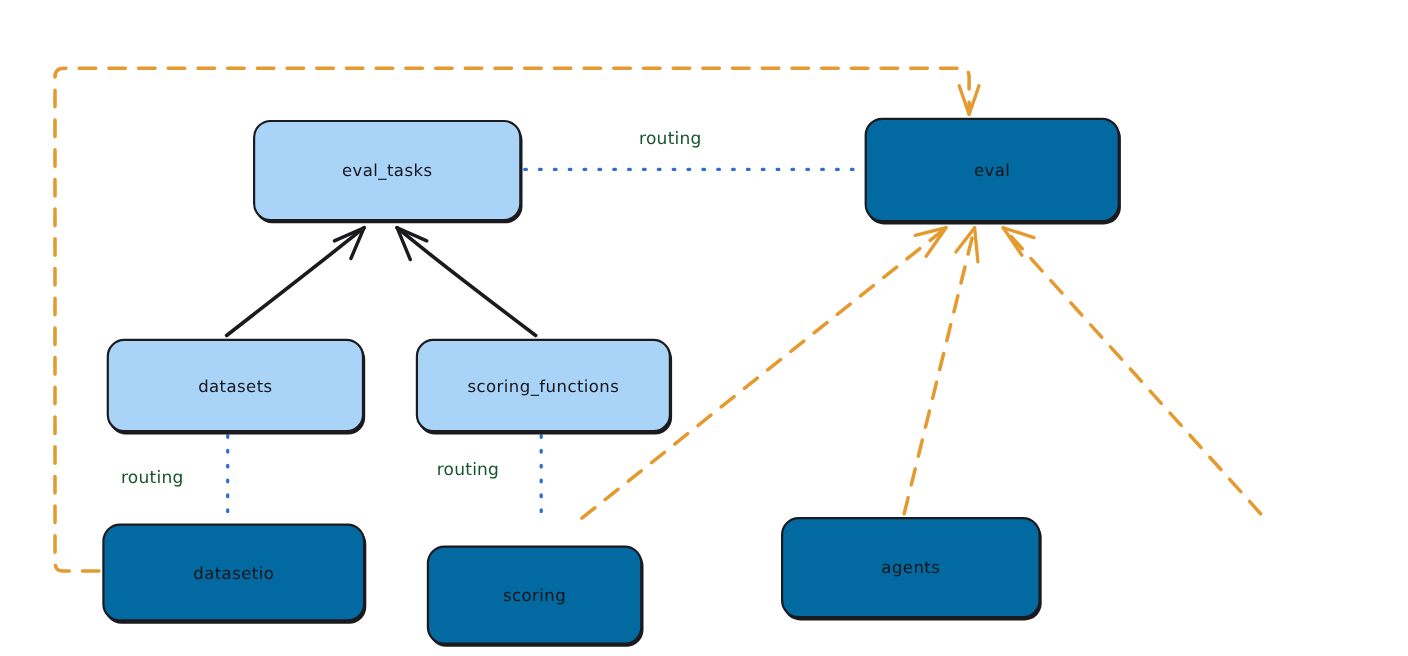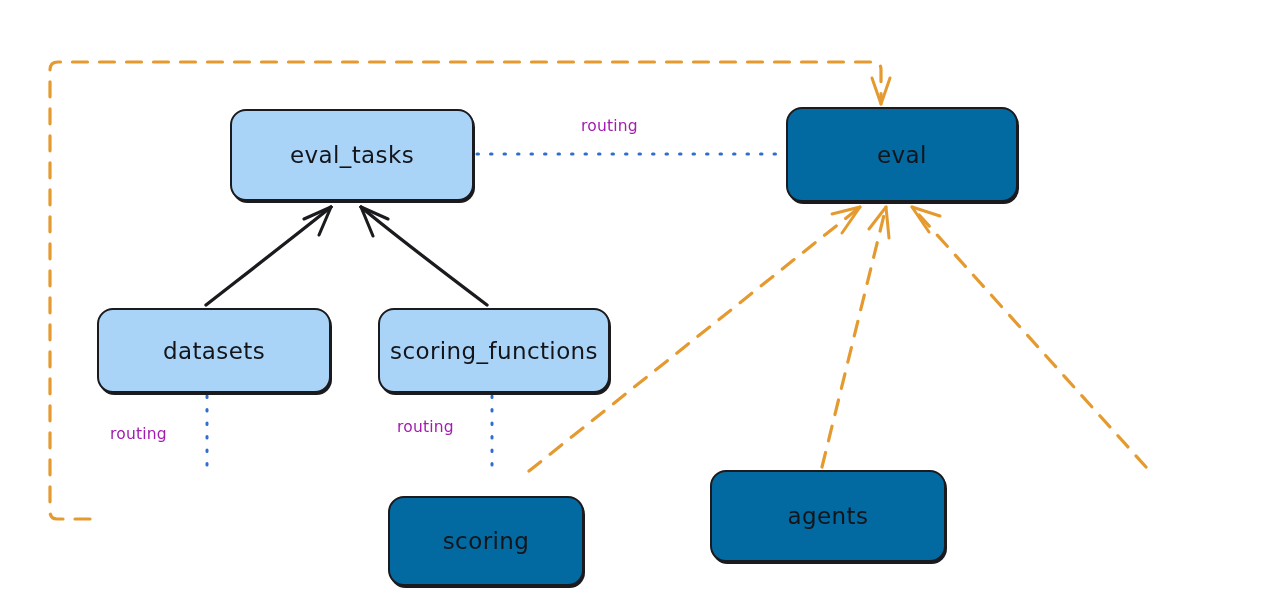--- a/index.html
+++ b/index.html
@@ -35,31 +35,31 @@
     align-items: center;
     justify-content: center;
     border: 2.6px solid #1b1b1f;
     border-radius: 16px;
     box-shadow: 1.5px 2.5px 0 -0.5px #1b1b1f;
   }
   .node-api { background: #a9d4f8; }
   .node-provider { background: #0369a1; }
   .node-label {
     font-family: "DejaVu Sans", sans-serif;
-    font-size: 23px;
+    font-size: 15px;
     letter-spacing: 0.4px;
     color: #14151a;
     white-space: nowrap;
     user-select: none;
   }
   .edge-label {
     position: absolute;
     font-family: "DejaVu Sans", sans-serif;
     font-size: 15.5px;
-    color: #a21caf;
+    color: #14532d;
     white-space: nowrap;
     user-select: none;
     letter-spacing: 0.2px;
   }
 </style>
 </head>
 <body>
 
 <div id="canvas">
 
@@ -123,20 +123,23 @@
   </div>
 
   <div class="node node-api" style="left:97px; top:308px; width:234px; height:85px;align-items:center;">
     <span class="node-label">datasets</span>
   </div>
 
   <div class="node node-api" style="left:378px; top:308px; width:232px; height:85px;">
     <span class="node-label">scoring_functions</span>
   </div>
 
+  <div class="node node-provider" style="left:93px; top:476px; width:239px; height:89px;">
+    <span class="node-label">datasetio</span>
+  </div>
 
   <div class="node node-provider" style="left:388px; top:496px; width:196px; height:90px;">
     <span class="node-label">scoring</span>
   </div>
 
   <div class="node node-provider" style="left:710px; top:470px; width:236px; height:92px;">
     <span class="node-label">agents</span>
   </div>
 
 

